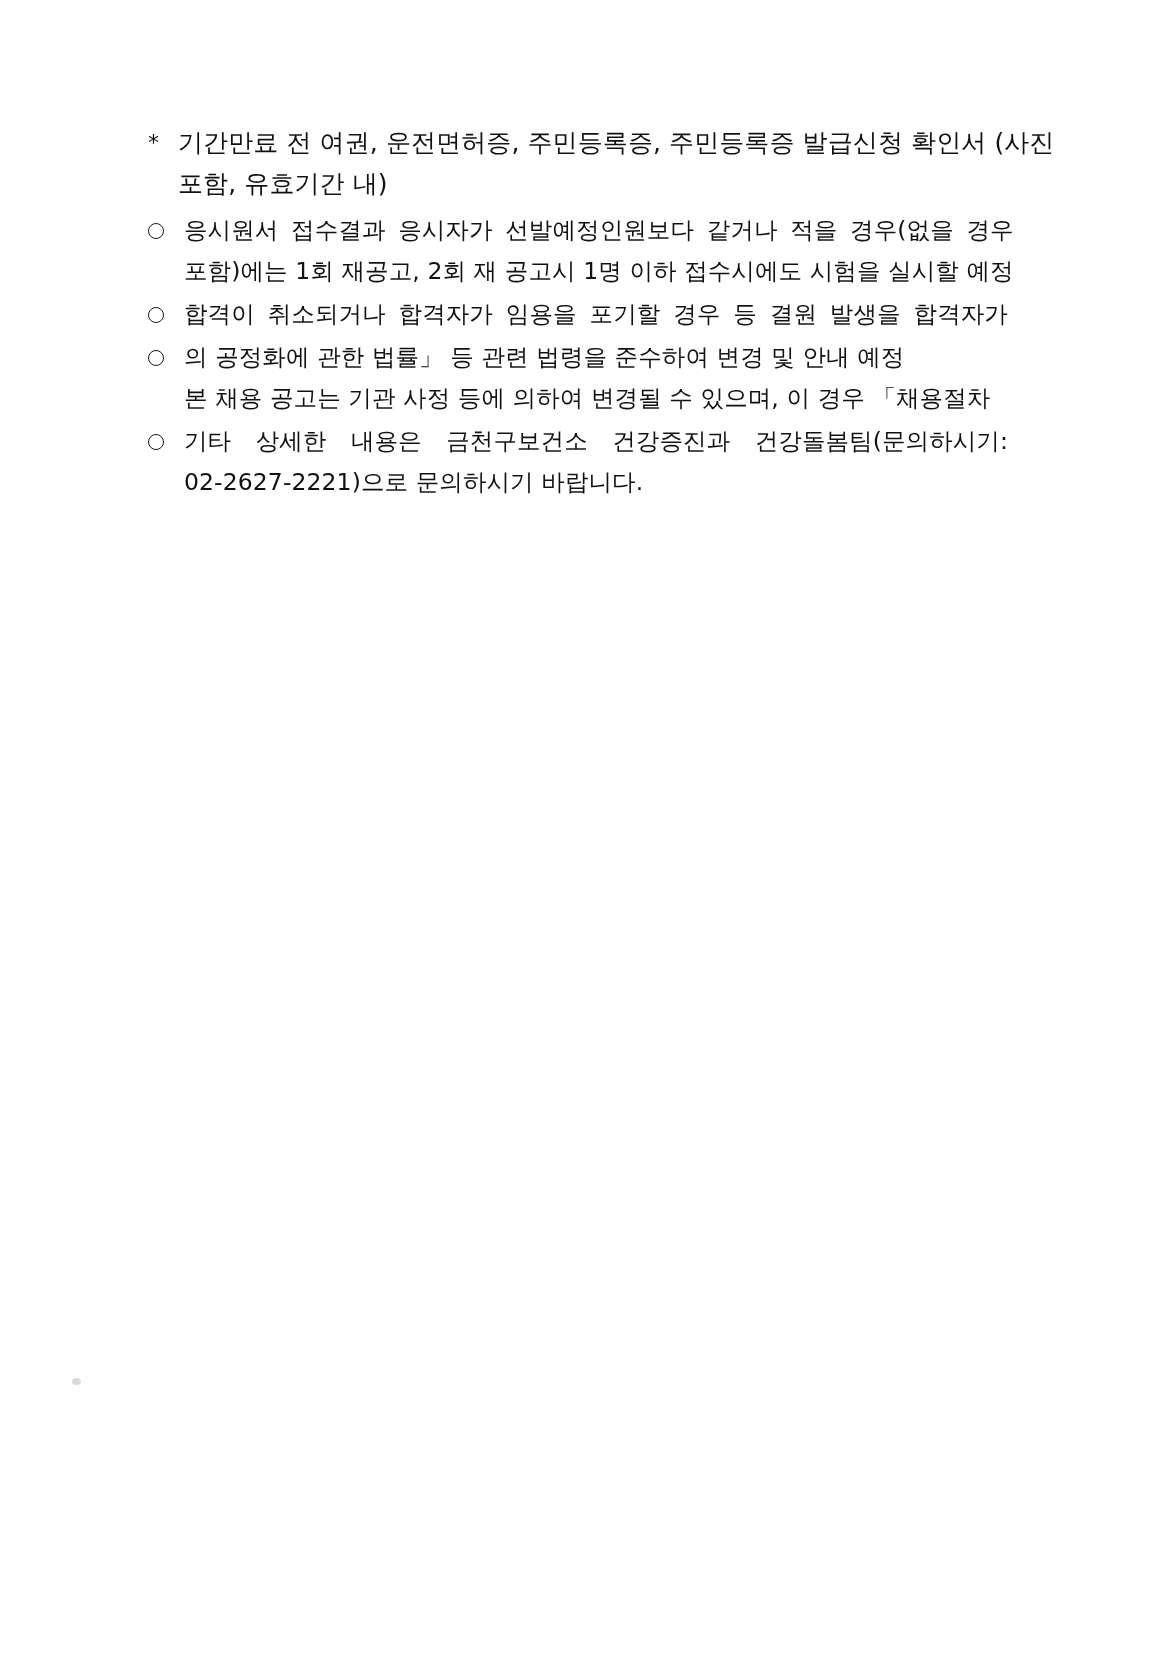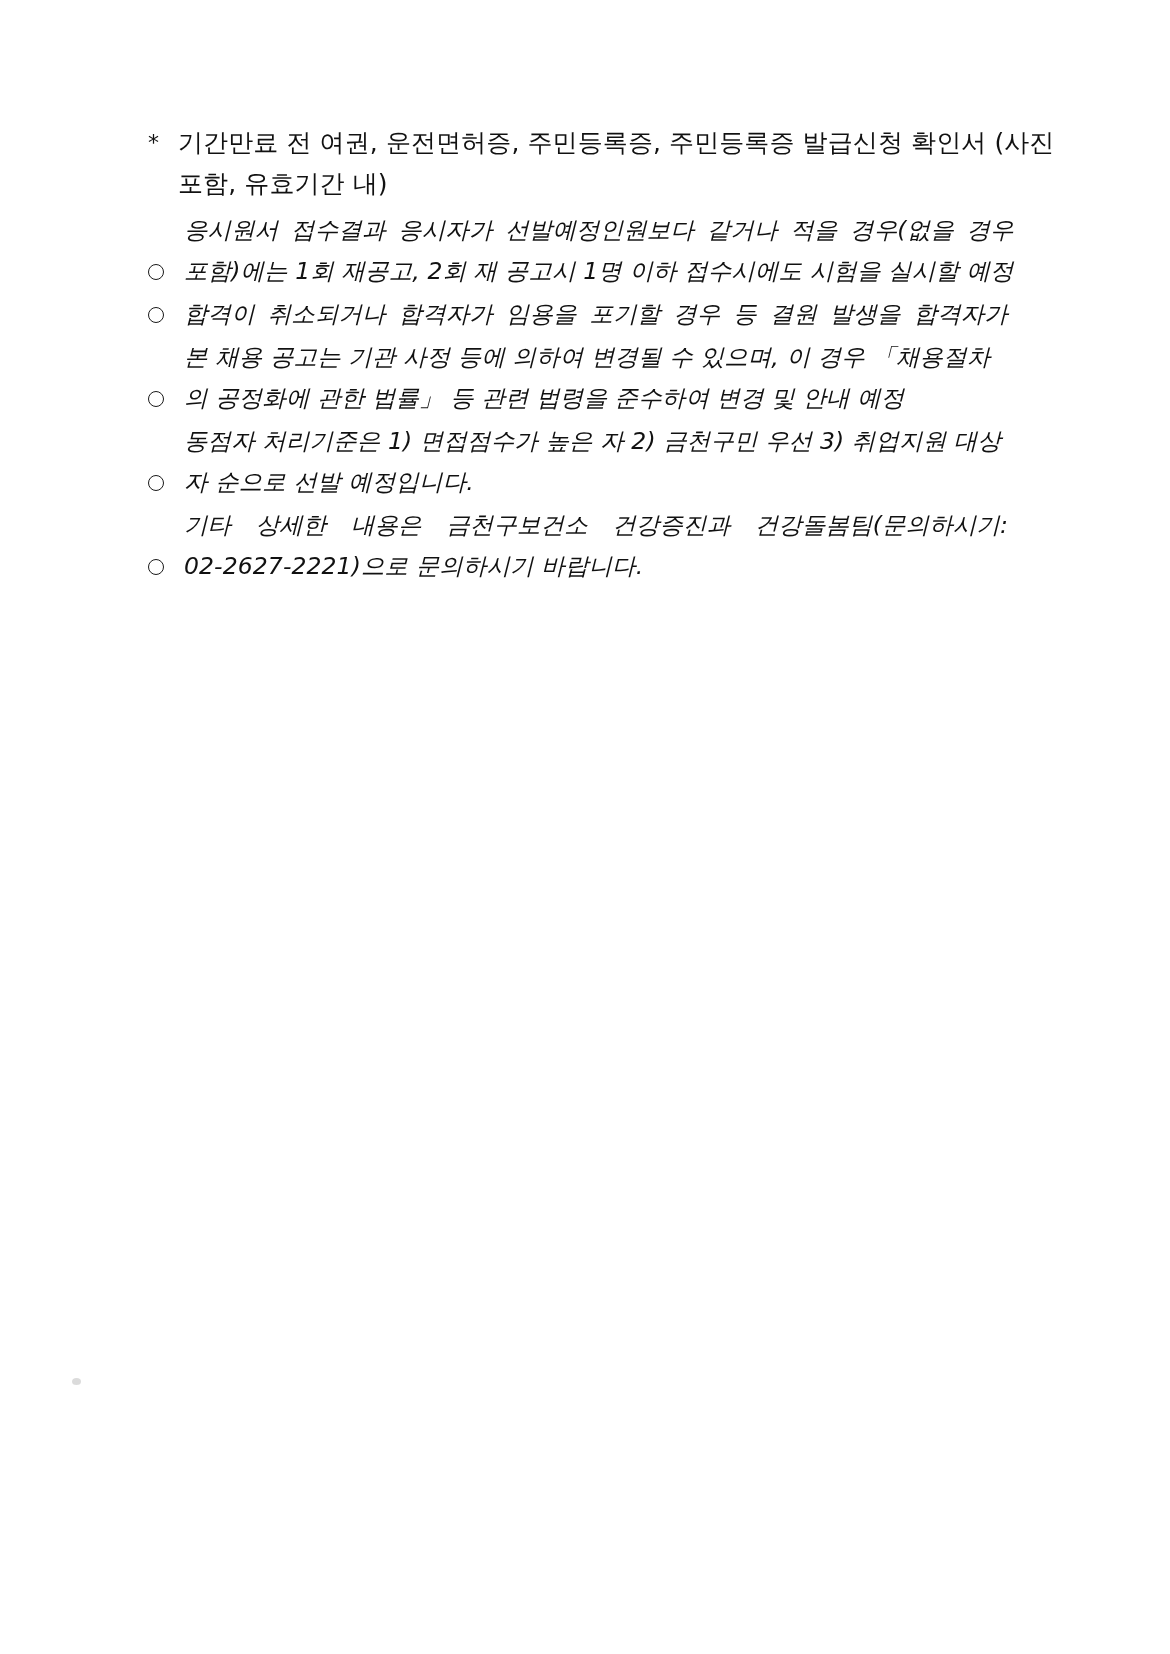--- a/index.html
+++ b/index.html
@@ -50,23 +50,22 @@
     flex: 1;
     font-size: 25px;
     line-height: 41px;
     letter-spacing: 0.1px;
     word-break: keep-all;
   }
 
   
   .item {
     display: flex;
-    align-items: flex-end;
+    align-items: flex-start;
     margin-bottom: 2px;
-    font-style: italic;
   }
   .item-marker {
     width: 36px;
     flex: 0 0 36px;
     position: relative;
     height: 41px;
   }
   .circle {
     position: absolute;
     left: 0px;
@@ -160,34 +159,25 @@
           <span>합격자가</span>
         </span>
       </div>
     </div>
 
     <div class="item">
       <div class="item-marker">
         <span class="circle"></span>
       </div>
       <div class="item-text">
+        <span class="line">의 공정화에 관한 법률」 등 관련 법령을 준수하여 변경 및 안내 예정</span>
         <span class="line">본 채용 공고는 기관 사정 등에 의하여 변경될 수 있으며, 이 경우 「채용절차</span>
-        <span class="line">의 공정화에 관한 법률」 등 관련 법령을 준수하여 변경 및 안내 예정</span>
       </div>
     </div>
 
-    <div class="item">
-      <div class="item-marker">
-        <span class="circle"></span>
-      </div>
-      <div class="item-text">
-        <span class="line">동점자 처리기준은 1) 면접점수가 높은 자 2) 금천구민 우선 3) 취업지원 대상</span>
-        <span class="line">자 순으로 선발 예정입니다.</span>
-      </div>
-    </div>
 
     <div class="item">
       <div class="item-marker">
         <span class="circle"></span>
       </div>
       <div class="item-text">
         <span class="line justify">
           <span>기타</span>
           <span>상세한</span>
           <span>내용은</span>

